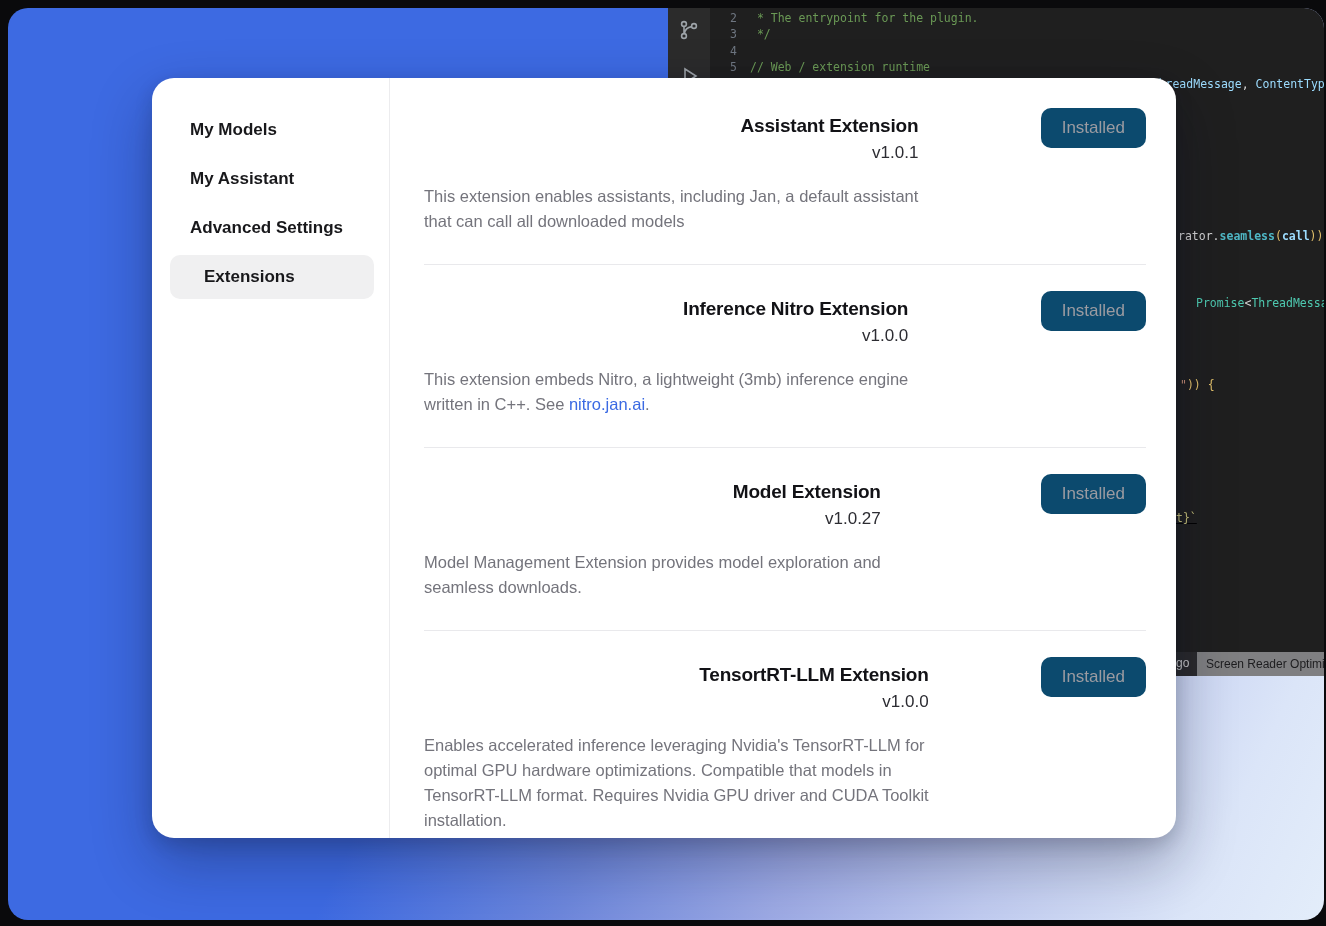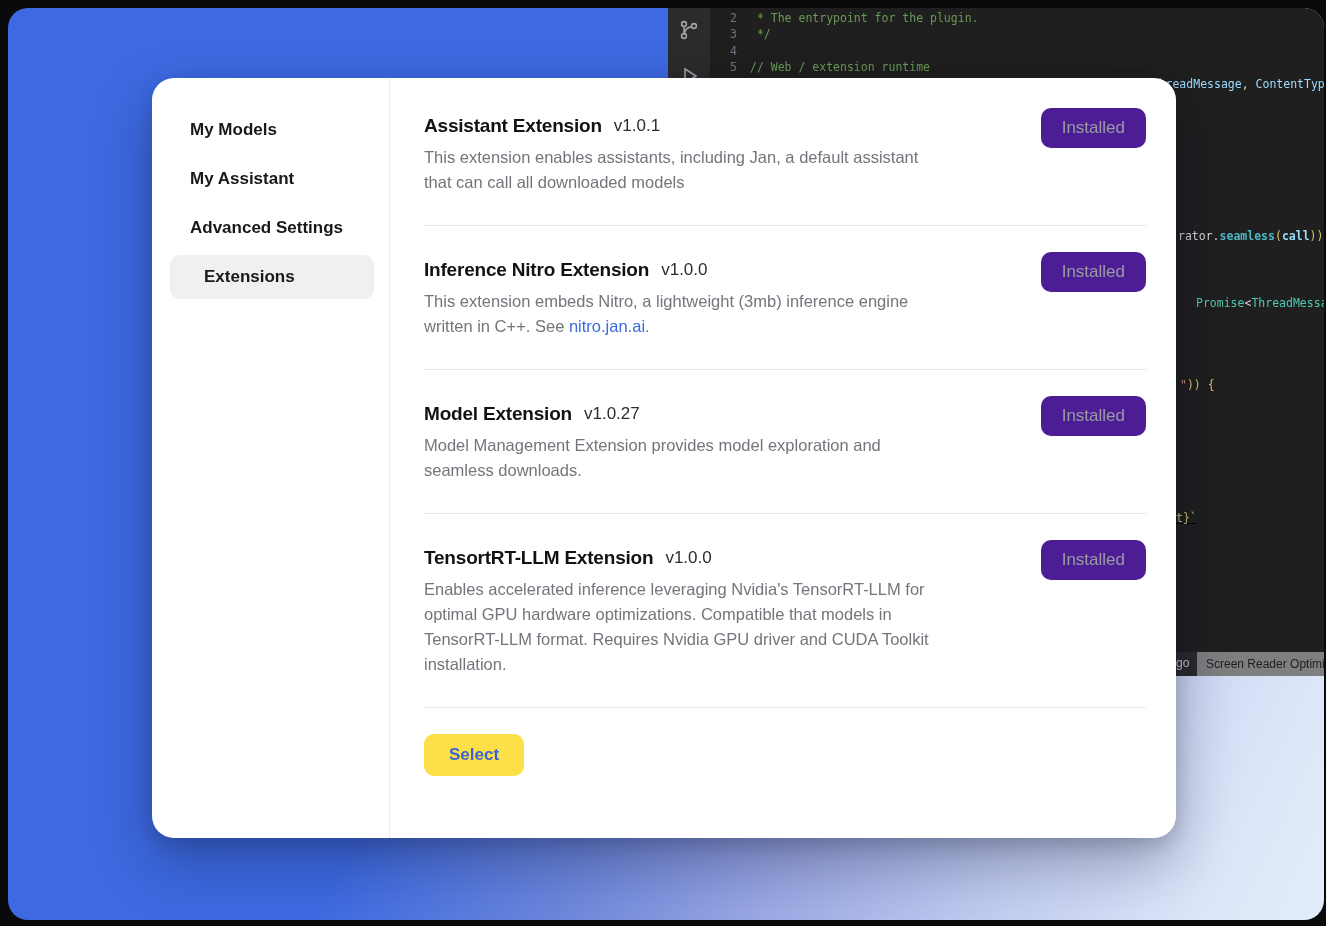--- a/index.html
+++ b/index.html
@@ -52,29 +52,29 @@
            box-shadow:0 24px 60px rgba(12,16,40,.32), 0 6px 18px rgba(12,16,40,.16); }
   .sidebar { width:238px; flex:none; border-right:1px solid #ececee; padding:30px 15px 0 18px; }
   .side-item { height:44px; line-height:24px; padding:10px 0 10px 20px; margin-bottom:5px;
                border-radius:10px; font-size:17px; font-weight:600; color:#18181b; cursor:pointer; }
   .side-item.active { background:#f0f0f1;padding-left:34px; }
   .content { flex:1; padding:4px 30px 0 34px; }
   .ext-row { padding:30px 0; border-bottom:1px solid #e9e9ec; display:flex;
              justify-content:space-between; align-items:flex-start; }
   .ext-row.last { border-bottom:none; }
   .ext-left { max-width:600px; }
-  .ext-title-line { display:flex; align-items:flex-end; line-height:27px; }
+  .ext-title-line { display:flex; align-items:flex-end; line-height:27px;flex-direction:column; }
   .ext-name { font-size:19px; font-weight:700; color:#121216; letter-spacing:-0.2px; }
   .ext-version { font-size:17px; font-weight:400; color:#2c2c32; margin-left:12px; }
-  .ext-desc { margin-top:6px; font-size:16.5px; line-height:25px; color:#74747c;
+  .ext-desc { margin-top:18px; font-size:16.5px; line-height:25px; color:#74747c;
               white-space:pre-line; }
   .ext-link { color:#3b6ae3; cursor:pointer; }
   .btn { border:none; border-radius:10px; font-family:"Liberation Sans", sans-serif;
          font-size:17px; margin-top:-4px; cursor:pointer; }
-  .btn-installed { background:#4c1d95; color:#9b9ba1; padding:10px 21px; }
+  .btn-installed { background:#0c4a6e; color:#9b9ba1; padding:10px 21px; }
   .btn-select { background:#fde047; color:#3b63d8; font-weight:700; padding:11px 25px; }
 </style>
 </head>
 <body>
 
 <div class="scene">
 
   <div class="editor">
     <div class="activity-bar">
       <svg class="ab-icon" viewBox="0 0 24 24" fill="none" stroke="currentColor" stroke-width="1.6">

